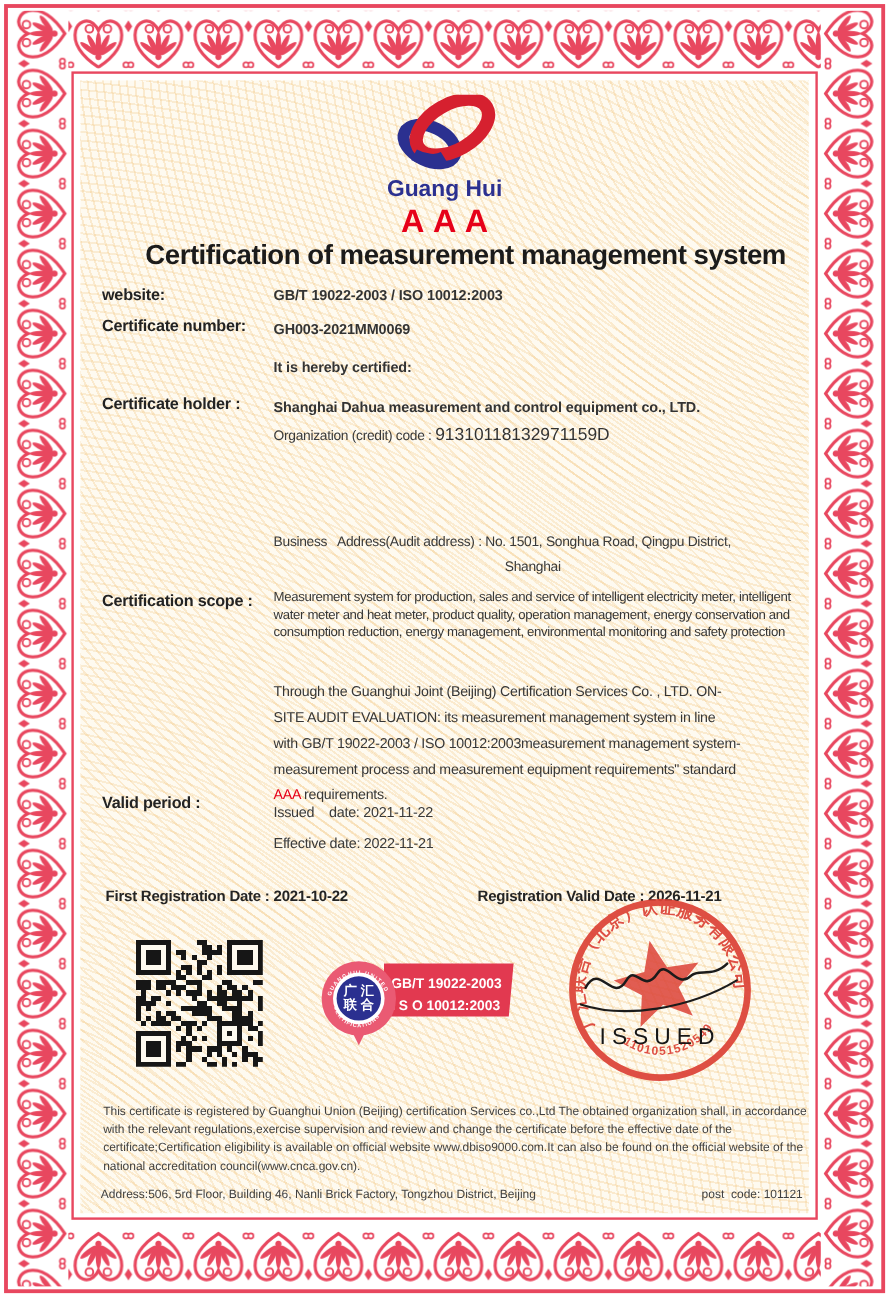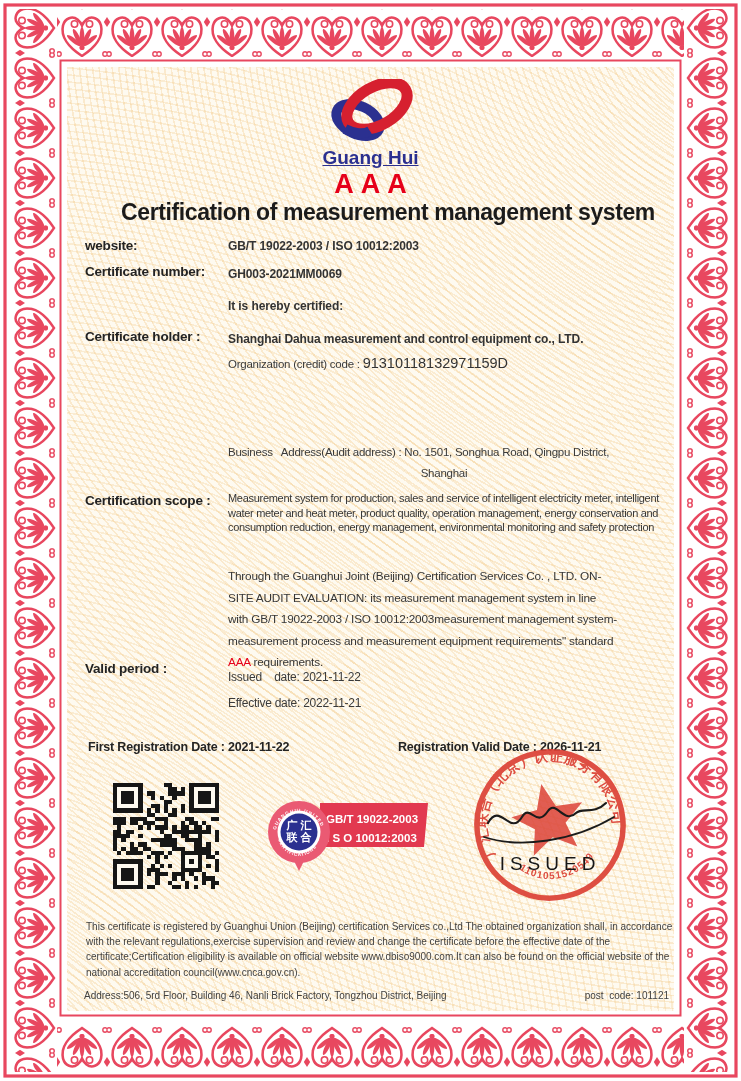--- a/index.html
+++ b/index.html
@@ -6,21 +6,21 @@
   .page{position:relative;width:741px;height:1081px;background:#fff;overflow:hidden;
         font-family:"Liberation Sans",sans-serif;color:#2c2c2c;}
   .abs{position:absolute;}
   .border-art{position:absolute;left:0;top:0;}
   .bg{position:absolute;left:67px;top:67px;width:607px;height:944px;
       background-color:#fefaf0;
       background-image:
         repeating-radial-gradient(circle at 115% -8%, rgba(242,196,125,.30) 0 1.6px, rgba(0,0,0,0) 1.6px 6.5px),
         repeating-radial-gradient(circle at -15% 108%, rgba(241,199,131,.28) 0 1.6px, rgba(0,0,0,0) 1.6px 7px);}
   .brand-name{left:67px;top:147px;width:607px;text-align:center;font-size:19px;font-weight:bold;
-      color:#2b3090;letter-spacing:0;text-decoration:underline;}
+      color:#2b3090;letter-spacing:0;}
   .brand-rating{left:67px;top:171px;width:607px;text-align:center;font-size:27px;line-height:26px;
       font-weight:bold;color:#e60019;letter-spacing:7px;text-indent:7px;}
   .title{left:67px;top:199px;width:606px;text-align:center;font-size:23px;font-weight:bold;
       color:#1b1b1b;letter-spacing:-0.4px;padding-left:18px;}
   .lbl{font-weight:bold;font-size:13.5px;color:#232323;letter-spacing:-0.2px;}
   .val{font-weight:bold;font-size:12px;color:#333;letter-spacing:-0.1px;white-space:pre-wrap;}
   .txt{font-size:11.5px;color:#3a3a3a;letter-spacing:-0.25px;white-space:pre-wrap;}
   .para{font-size:11px;line-height:14.6px;letter-spacing:-0.3px;color:#363636;}
   .para2{font-size:11.8px;line-height:21.5px;letter-spacing:-0.2px;color:#363636;}
   .aaa-inline{color:#e60019;}
@@ -106,21 +106,21 @@
   <div class="abs para" style="left:228px;top:491px;width:443px;">Measurement system for production, sales and service of intelligent electricity meter, intelligent water meter and heat meter, product quality, operation management, energy conservation and consumption reduction, energy management, environmental monitoring and safety protection</div>
 
   <div class="abs para2" style="left:228px;top:566px;width:390px;">
     <span>Through the Guanghui Joint (Beijing) Certification Services Co. , LTD. ON-SITE AUDIT EVALUATION: its measurement management system in line with GB/T 19022-2003 / ISO 10012:2003measurement management system-measurement process and measurement equipment requirements" standard </span><span class="aaa-inline">AAA</span><span> requirements.</span>
   </div>
 
   <div class="abs lbl" style="left:85px;top:661px;">Valid period :</div>
   <div class="abs txt" style="left:228px;top:670px;font-size:12px;">Issued    date: 2021-11-22</div>
   <div class="abs txt" style="left:228px;top:696px;font-size:12px;">Effective date: 2022-11-21</div>
 
-  <div class="abs regrow" style="left:88px;top:740px;">First Registration Date : 2021-11-22</div>
+  <div class="abs regrow" style="left:88px;top:740px;">First Registration Date : 2021-10-22</div>
   <div class="abs regrow" style="left:398px;top:740px;">Registration Valid Date : 2026-11-21</div>
 
   <svg id="qr" class="abs qr" style="left:113px;top:783px;fill:#161616;" width="106" height="106" viewBox="0 0 25 25">
       <rect x="12" y="0" width="1" height="1"></rect>
       <rect x="13" y="0" width="1" height="1"></rect>
       <rect x="13" y="1" width="1" height="1"></rect>
       <rect x="14" y="1" width="1" height="1"></rect>
       <rect x="16" y="1" width="1" height="1"></rect>
       <rect x="8" y="2" width="1" height="1"></rect>
       <rect x="9" y="2" width="1" height="1"></rect>

